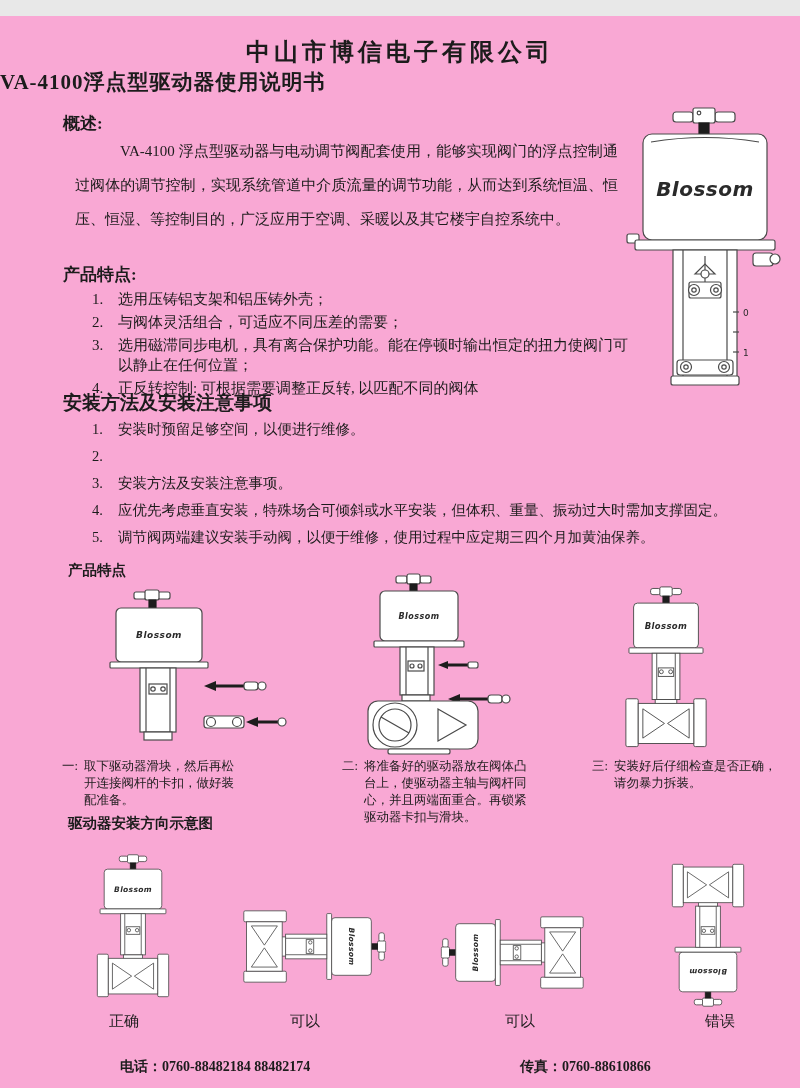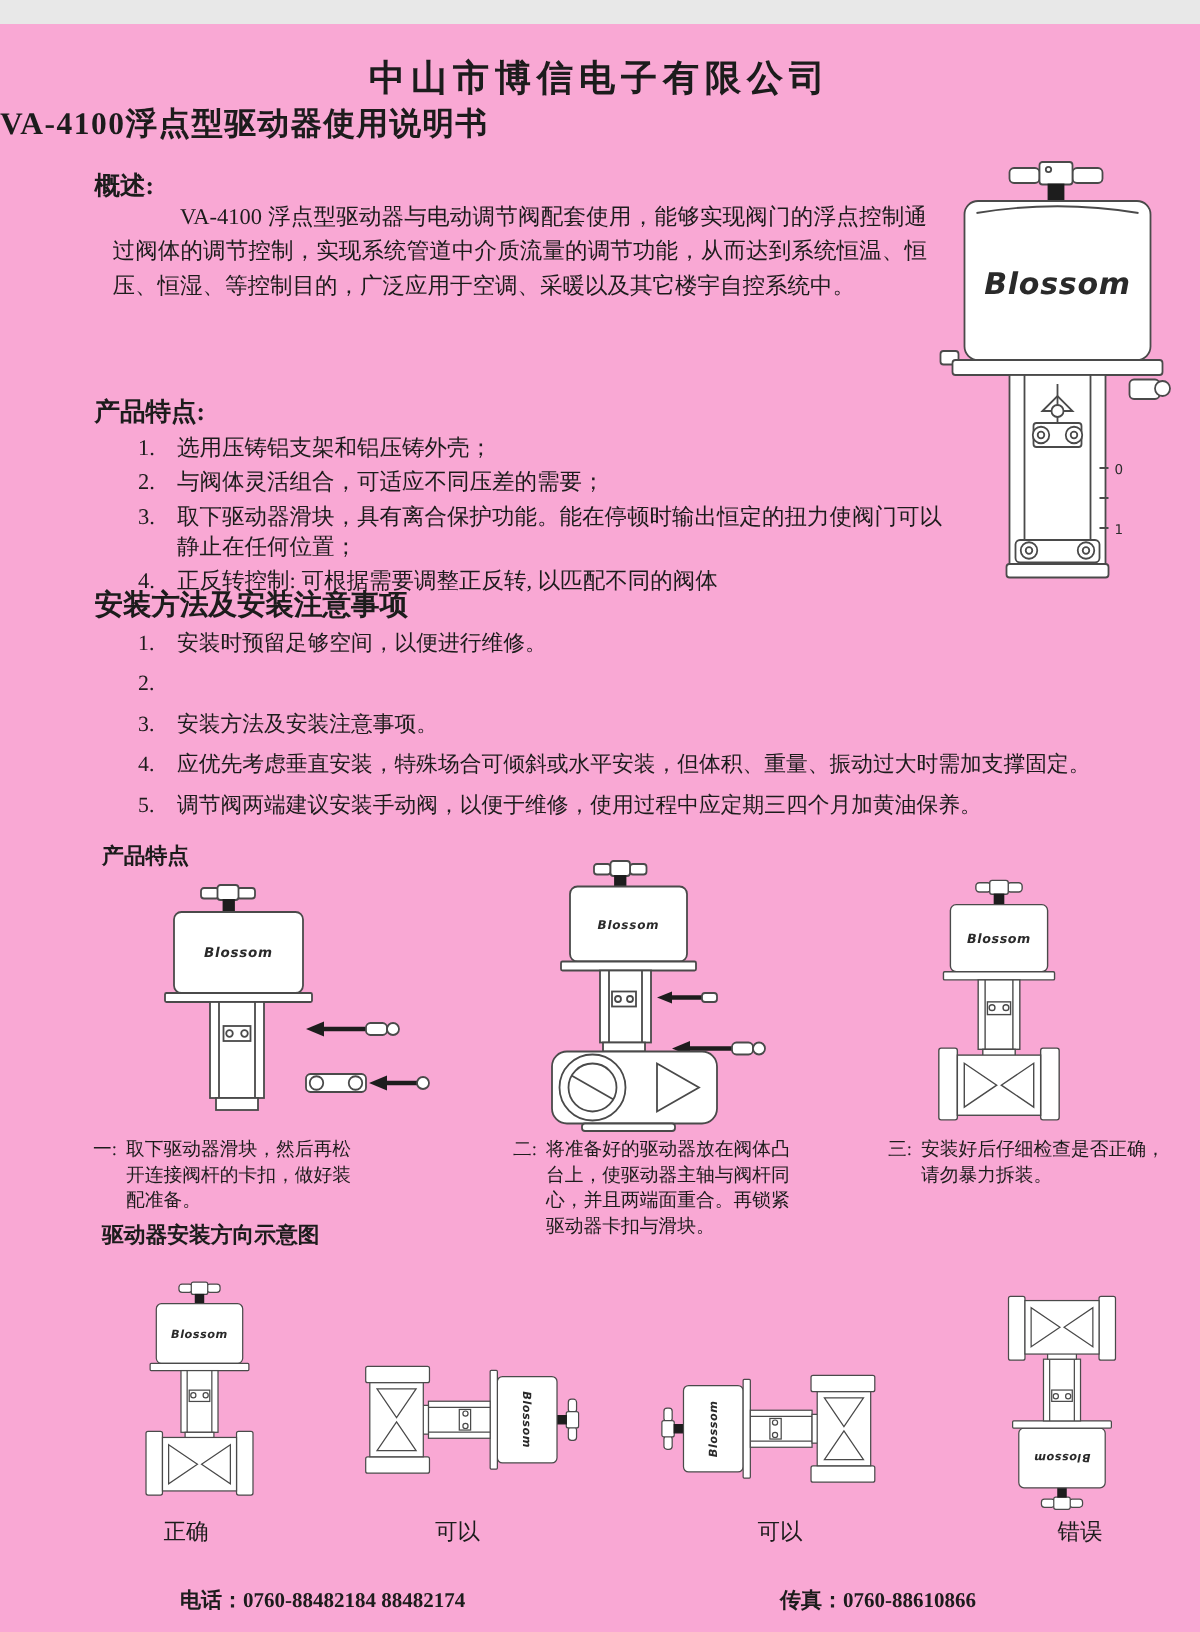--- a/index.html
+++ b/index.html
@@ -9,21 +9,21 @@
     font-family:"Liberation Serif","DejaVu Serif",serif;
   }
   .abs { position:absolute; }
   .company { top:20px; left:0; width:800px; text-align:center;
     font-size:24px; font-weight:bold; letter-spacing:4px; }
   .doctitle { top:52px; left:0; width:800px; text-align:left;
     font-size:21px; font-weight:bold; letter-spacing:1px; }
   .h1 { font-size:17px; font-weight:bold; }
   .h1big { font-size:19px; font-weight:bold; }
   .h2 { font-size:14.5px; font-weight:bold; }
-  .body-par { font-size:15px; line-height:23px; text-align:justify; text-indent:3em; }
+  .body-par { font-size:15px; line-height:34px; text-align:justify; text-indent:3em; }
   .list { display:flex; flex-direction:column; }
   .li { display:flex; font-size:15px; line-height:20px; margin-bottom:3px; }
   .li .num { width:26px; flex:0 0 26px; }
   .li2 { display:flex; font-size:14.5px; line-height:19px; margin-bottom:8px; }
   .li2 .num { width:26px; flex:0 0 26px; }
   .cap { display:flex; font-size:12.5px; line-height:17px; }
   .cap .clabel { flex:0 0 22px; font-weight:normal; }
   .olabel { font-size:15px; transform:translateX(-50%); white-space:nowrap; }
   .footer-line { font-size:14px; font-weight:bold; white-space:nowrap;font-family:Liberation Serif, serif; }
   
@@ -96,21 +96,21 @@
     <div class="li">
         <span class="num">1.</span>
         <span>选用压铸铝支架和铝压铸外壳；</span>
       </div>
     <div class="li">
         <span class="num">2.</span>
         <span>与阀体灵活组合，可适应不同压差的需要；</span>
       </div>
     <div class="li">
         <span class="num">3.</span>
-        <span>取下驱动器滑块，具有离合保护功能。能在停顿时输出恒定的扭力使阀门可以静止在任何位置；</span>
+        <span>选用磁滞同步电机，具有离合保护功能。能在停顿时输出恒定的扭力使阀门可以静止在任何位置；</span>
       </div>
     <div class="li">
         <span class="num">4.</span>
         <span>正反转控制: 可根据需要调整正反转, 以匹配不同的阀体</span>
       </div>
   </div>
 
   <div class="abs h1big" style="left:63px; top:374px;">安装方法及安装注意事项</div>
   <div class="abs list" style="left:92px; top:404px; width:692px;">
     <div class="li2">

